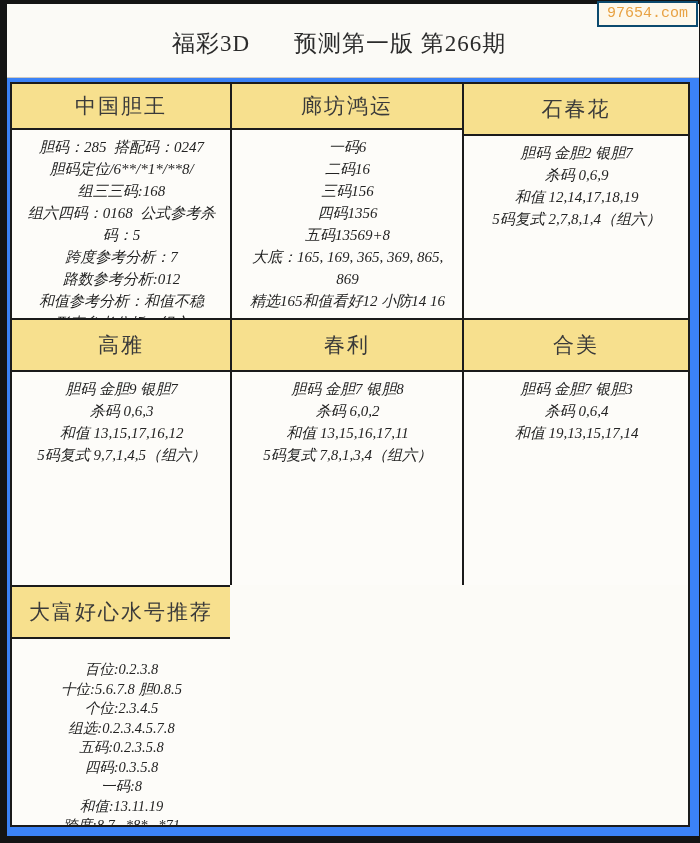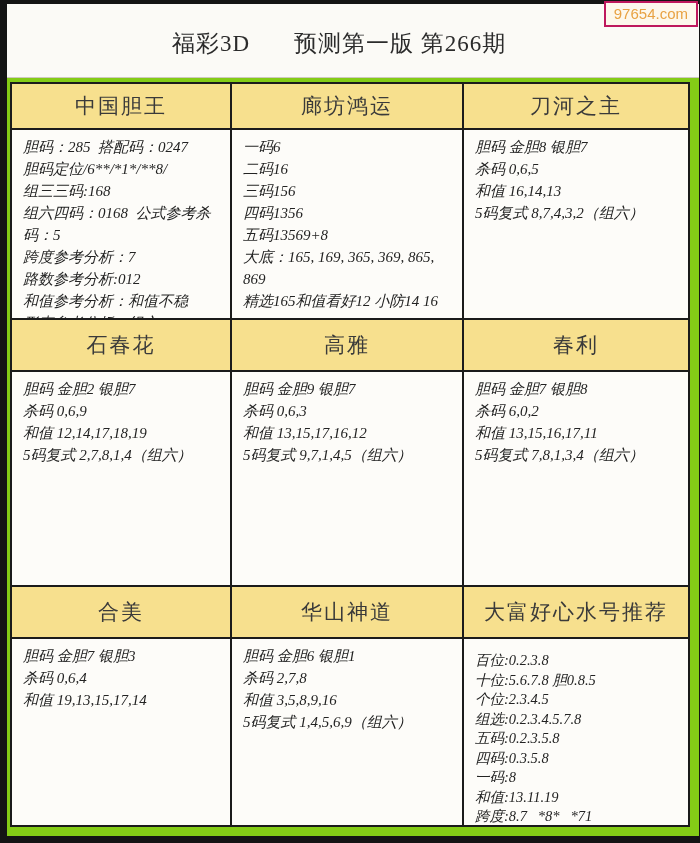--- a/index.html
+++ b/index.html
@@ -4,47 +4,48 @@
 <style>
   html,body{margin:0;padding:0;}
   body{
     width:700px;height:843px;position:relative;
     background:#141414;
     font-family:"Liberation Serif","DejaVu Serif",serif;
     overflow:hidden;
   }
   .page{
     position:absolute;top:4px;left:7px;right:1px;bottom:7px;
-    background:#84cc16;
+    background:#3b82f6;
   }
   .titlebar{
     position:relative;height:73px;
     border-bottom:1px solid #cfc9bf;
     background:#fbfaf6;
   }
   .page-title{
     position:absolute;top:24px;left:0;width:96%;
     text-align:center;font-size:23px;color:#2b2b2b;letter-spacing:1px;
     white-space:pre;
   }
   .title-gap{display:inline-block;width:44px;}
   .watermark{
     position:absolute;top:1px;right:2px;
-    border:2px solid #be185d;color:#e8a243;background:#fdf8ec;
-    font-family:Liberation Sans, sans-serif;
+    border:2px solid #0c4a6e;color:#e8a243;background:#fdf8ec;
+    font-family:Liberation Mono, monospace;
     font-size:15px;padding:2px 8px 3px;
   }
   .grid{
     position:absolute;left:3px;top:78px;width:678px;
     display:grid;
     grid-template-columns:220px 232px 1fr;
     grid-template-rows:236px 267px 240px;
     background:#fcfbf7;
     border-right:2px solid #1b1b1b;
     border-bottom:2px solid #1b1b1b;
+    text-align:center;
   }
   .cell{
     border-left:2px solid #1b1b1b;
     border-top:2px solid #1b1b1b;
     display:flex;flex-direction:column;overflow:hidden;
     background:#fdfcf9;
   }
   .cell-header{
     background:var(--header-bg,#f7e08e);
     border-bottom:2px solid #1b1b1b;
@@ -52,21 +53,21 @@
     font-size:21px;color:#3a3a3a;letter-spacing:2px;
     flex:0 0 auto;
   }
   .row1 .cell-header{height:44px;}
   .row2 .cell-header{height:50px;}
   .row3 .cell-header{height:50px;}
   .cell-body{
     flex:1;padding:6px 10px 4px 11px;
     font-style:italic;font-size:15px;line-height:22px;color:#232323;
   }
-  .cell.compact .cell-body{line-height:19.5px;font-size:14.5px;padding-top:12px;}
+  .cell.compact .cell-body{line-height:19.5px;font-size:14.5px;padding-top:21px;}
   .line{white-space:pre-wrap;}
 </style>
 </head>
 <body>
 
 <div class="page">
   <div class="titlebar">
     <div class="page-title"><span>福彩3D</span><span class="title-gap"></span><span>预测第一版 第266期</span></div>
   </div>
   <div class="grid" id="grid">
@@ -90,29 +91,20 @@
           <div class="line">一码6</div>
           <div class="line">二码16</div>
           <div class="line">三码156</div>
           <div class="line">四码1356</div>
           <div class="line">五码13569+8</div>
           <div class="line">大底：165, 169, 365, 369, 865, 869</div>
           <div class="line">精选165和值看好12 小防14 16 17 18</div>
         </div>
   </div>
 
-  <div class="cell row1">
-    <div class="cell-header">刀河之主</div>
-    <div class="cell-body">
-          <div class="line">胆码 金胆8 银胆7</div>
-          <div class="line">杀码 0,6,5</div>
-          <div class="line">和值 16,14,13</div>
-          <div class="line">5码复式 8,7,4,3,2（组六）</div>
-        </div>
-  </div>
 
   <div class="cell row2">
     <div class="cell-header">石春花</div>
     <div class="cell-body">
           <div class="line">胆码 金胆2 银胆7</div>
           <div class="line">杀码 0,6,9</div>
           <div class="line">和值 12,14,17,18,19</div>
           <div class="line">5码复式 2,7,8,1,4（组六）</div>
         </div>
   </div>
@@ -139,29 +131,20 @@
 
   <div class="cell row3">
     <div class="cell-header">合美</div>
     <div class="cell-body">
           <div class="line">胆码 金胆7 银胆3</div>
           <div class="line">杀码 0,6,4</div>
           <div class="line">和值 19,13,15,17,14</div>
         </div>
   </div>
 
-  <div class="cell row3">
-    <div class="cell-header">华山神道</div>
-    <div class="cell-body">
-          <div class="line">胆码 金胆6 银胆1</div>
-          <div class="line">杀码 2,7,8</div>
-          <div class="line">和值 3,5,8,9,16</div>
-          <div class="line">5码复式 1,4,5,6,9（组六）</div>
-        </div>
-  </div>
 
   <div class="cell row3 compact">
     <div class="cell-header">大富好心水号推荐</div>
     <div class="cell-body">
           <div class="line">百位:0.2.3.8</div>
           <div class="line">十位:5.6.7.8 胆0.8.5</div>
           <div class="line">个位:2.3.4.5</div>
           <div class="line">组选:0.2.3.4.5.7.8</div>
           <div class="line">五码:0.2.3.5.8</div>
           <div class="line">四码:0.3.5.8</div>

